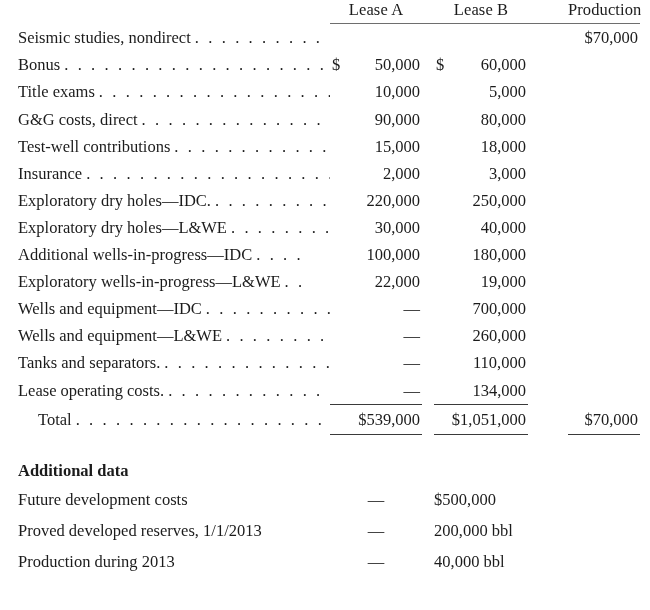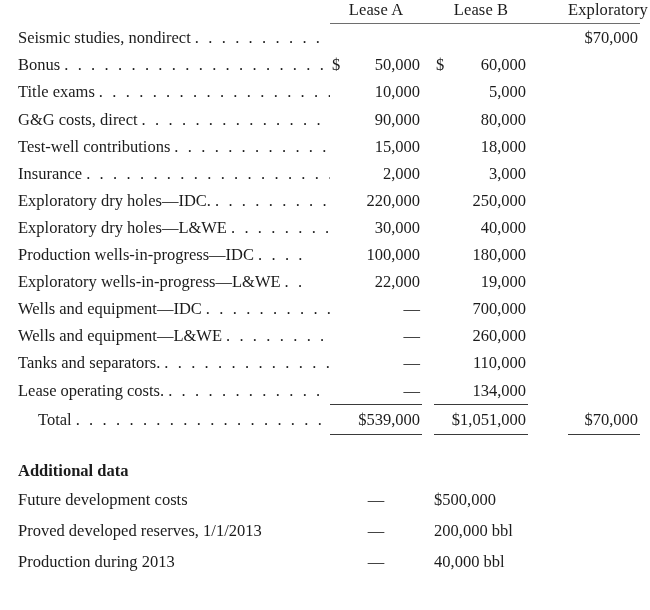--- a/index.html
+++ b/index.html
@@ -129,21 +129,21 @@
         <col class="c-tail">
     </colgroup>
 
     <thead>
       <tr class="hdr-row">
         <th class="blank"></th>
         <th colspan="2">Lease A</th>
         <th></th>
         <th colspan="2">Lease B</th>
         <th></th>
-        <th>Exploratory</th>
+        <th>Production</th>
         <th></th>
       </tr>
       <tr class="hdr-rule">
         <td></td>
         <td class="ruled" colspan="7"></td>
         <td></td>
       </tr>
     </thead>
 
     <tbody>
@@ -238,21 +238,21 @@
         <td class="num">30,000</td>
         <td></td>
         <td class="sym"></td>
         <td class="num">40,000</td>
         <td></td>
         <td class="num"></td>
         <td></td>
       </tr>
 
       <tr class="data-row">
-        <td class="label"><span class="lab-txt">Production wells-in-progress—IDC</span><span class="leaders">. . . .</span></td>
+        <td class="label"><span class="lab-txt">Additional wells-in-progress—IDC</span><span class="leaders">. . . .</span></td>
         <td class="sym"></td>
         <td class="num">100,000</td>
         <td></td>
         <td class="sym"></td>
         <td class="num">180,000</td>
         <td></td>
         <td class="num"></td>
         <td></td>
       </tr>
 

